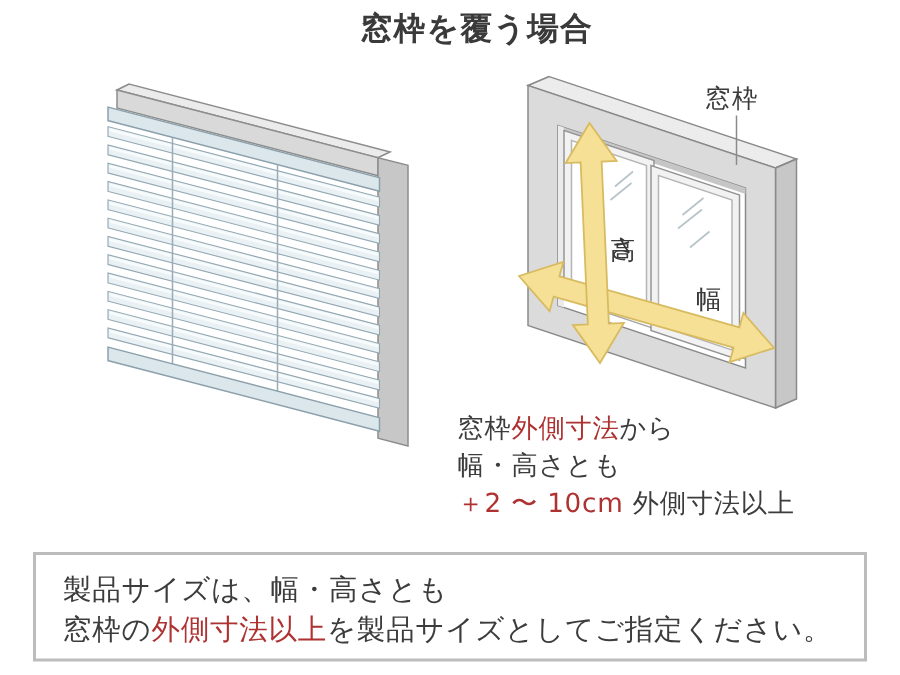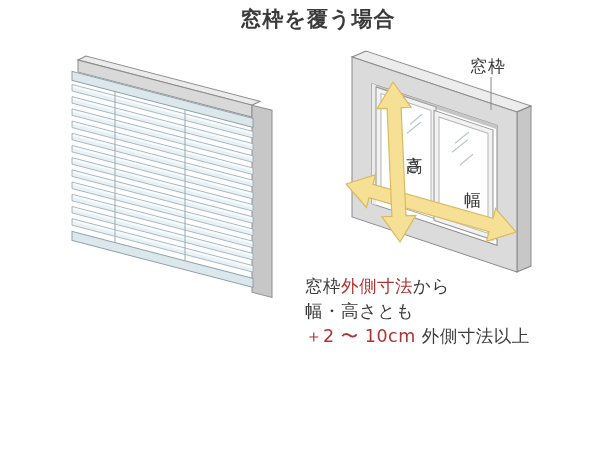--- a/index.html
+++ b/index.html
@@ -130,14 +130,18 @@
   <div class="lbl lbl-madowaku">窓枠</div>
   <div class="lbl lbl-takasa">高さ</div>
   <div class="lbl lbl-haba">幅</div>
 
   <div class="caption">
     <div><span>窓枠</span><span class="red">外側寸法</span><span>から</span></div>
     <div><span>幅・高さとも</span></div>
     <div><span class="red">＋2 〜 10cm</span><span> 外側寸法以上</span></div>
   </div>
 
+  <div class="note">
+    <div><span>製品サイズは、幅・高さとも</span></div>
+    <div><span>窓枠の</span><span class="red">外側寸法以上</span><span>を製品サイズとしてご指定ください。</span></div>
+  </div>
 
 </div>
 
 </body></html>

